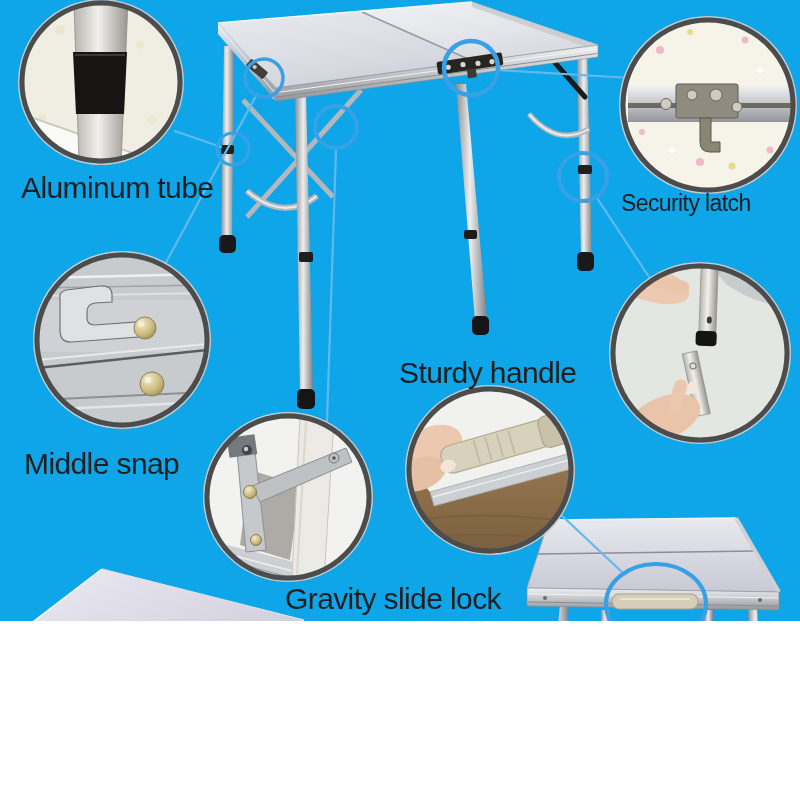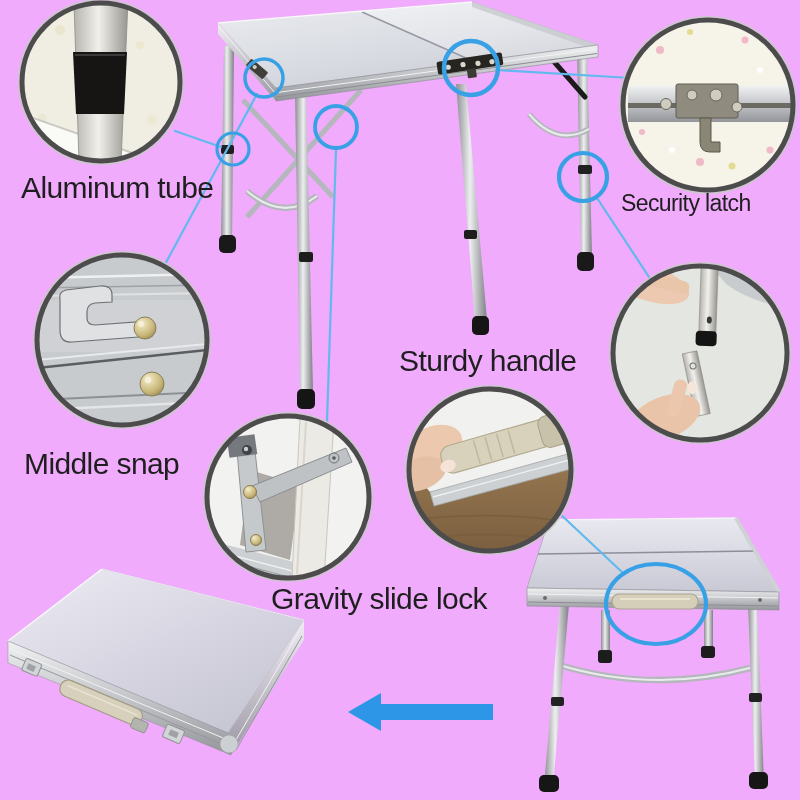--- a/index.html
+++ b/index.html
@@ -1,26 +1,26 @@
 <!DOCTYPE html>
 <html style="--text-color: #1e1e1e; --highlight-blue: #38a1e6; --connector-blue: #62b9ee; --arrow-blue: #2e96e6; --ring-gray: #4c4c4c; --tabletop-light: #eef0f2; --tabletop-shade: #d4d6dd; --aluminum-silver: #c3c5c9; --folded-top-lavender: #d9d8e3; --handle-beige: #d6d0bc; --rubber-black: #171717;"><head>
 <meta charset="utf-8">
 <style>
   html,body{margin:0;padding:0;background:#fff;}
-  .canvas{position:relative;width:800px;height:800px;background:#f0abfc;overflow:hidden;
+  .canvas{position:relative;width:800px;height:621px;background:#0ea5e9;overflow:hidden;
           font-family:"Liberation Sans",sans-serif;}
   .canvas svg{position:absolute;left:0;top:0;}
   .feature-label{position:absolute;color:var(--text-color,#1e1e1e);font-size:30px;
                  font-weight:500;white-space:nowrap;letter-spacing:-0.6px;line-height:1.1;}
   .lbl-aluminum{left:21px;top:171px;}
   .lbl-security{left:621px;top:191px;font-size:23px;}
   .lbl-middle{left:24px;top:447px;}
-  .lbl-sturdy{left:399px;top:344px;}
+  .lbl-sturdy{left:399px;top:356px;}
   .lbl-safe{left:634px;top:446px;}
-  .lbl-gravity{left:271px;top:582px;}
+  .lbl-gravity{left:285px;top:582px;}
   .ring{fill:none;stroke:var(--ring-gray,#4c4c4c);stroke-width:5;}
   .ring-rim{fill:none;stroke:#c9c9c9;stroke-width:1.6;}
   .hl{fill:none;stroke:var(--highlight-blue,#38a1e6);}
   .connector{stroke:var(--connector-blue,#62b9ee);stroke-width:2.2;fill:none;stroke-linecap:round;}
   .arrow{fill:var(--arrow-blue,#2e96e6);}
   .brace{stroke:#b4b7bb;fill:none;}
   .brace-hi{stroke:#e9ebec;fill:none;}
 </style>
 </head>
 <body>

